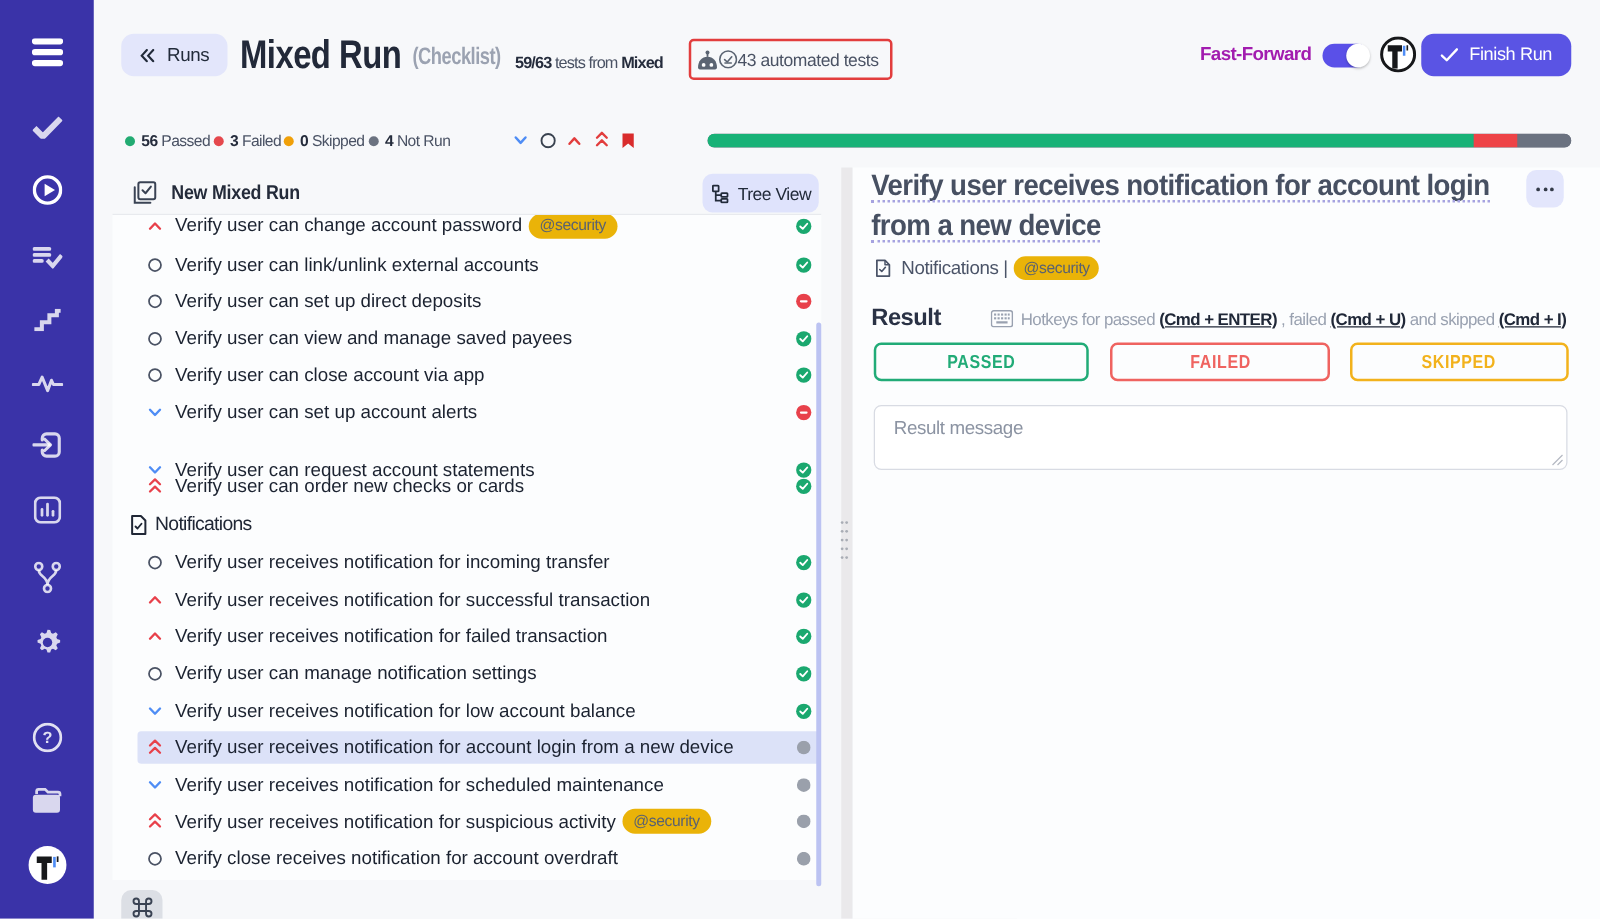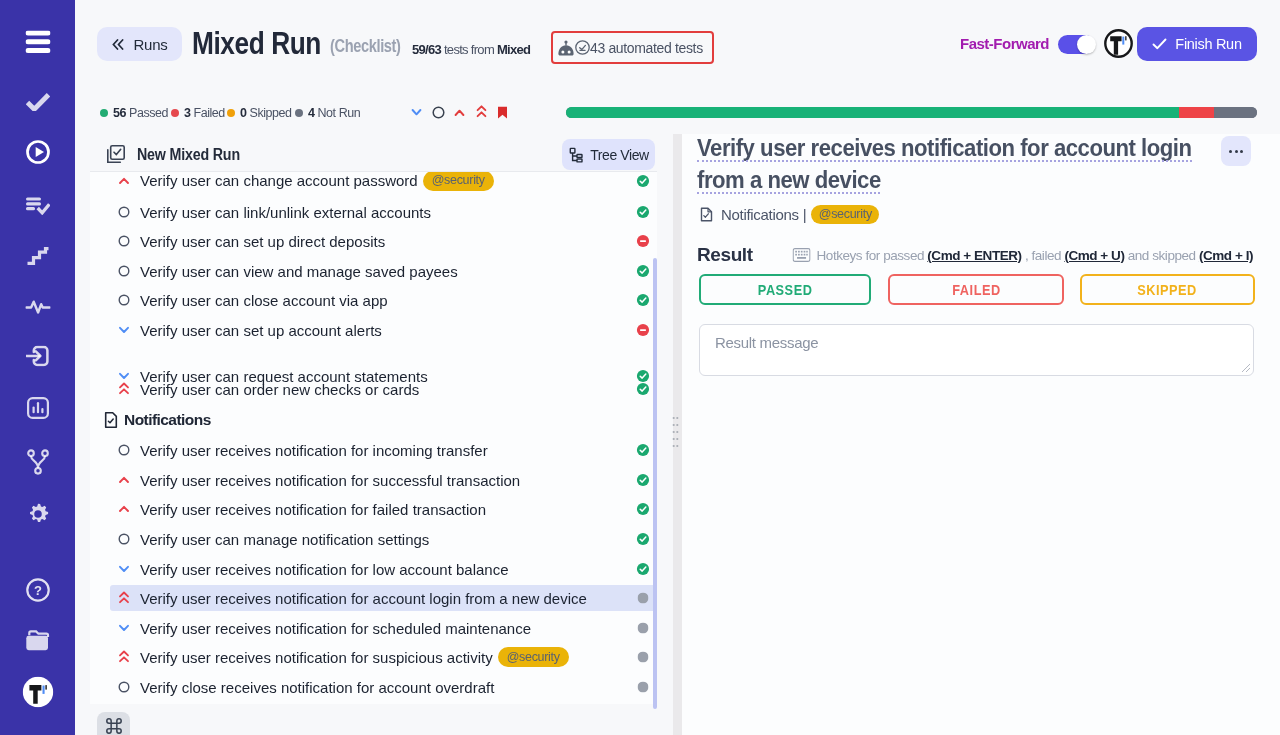--- a/index.html
+++ b/index.html
@@ -37,21 +37,21 @@
 #list { position:absolute; left:90px; top:172px; width:567px; height:531px; overflow:hidden; }
 .row { position:absolute; left:0; width:567px; height:29.6px; }
 .row .lic { position:absolute; left:34px; top:50%; transform:translate(-50%,-50%); }
 .row .txt { position:absolute; left:50px; top:50%; transform:translateY(-50%); font-size:15px; color:#1b2230; letter-spacing:0px; white-space:nowrap; display:flex; align-items:center;}
 .row .st { position:absolute; left:553.3px; top:50%; transform:translate(-50%,-50%); }
 .row.hl { background:#dce2f8; border-radius:3px; left:20px; width:546px; }
 .row.hl .lic { left:14px; }
 .row.hl .txt { left:30px; }
 .row.hl .st { left:533.3px; }
 .sec .sic { position:absolute; left:21px; top:50%; transform:translate(-50%,-50%); }
-.sec .stxt { position:absolute; left:34px; top:50%; transform:translateY(-50%); font-size:15.5px; font-weight:bold; color:#202736; letter-spacing:-0.55px; }
+.sec .stxt { position:absolute; left:34px; top:50%; transform:translateY(-50%); font-size:15.5px; font-weight:normal; color:#202736; letter-spacing:-0.55px; }
 .tag { display:inline-block; background:#eab308; color:#5a6270; font-size:12.5px; border-radius:10px; padding:2.5px 9px 3.5px; margin-left:5px; letter-spacing:-0.3px; }
 #lscroll { left:652.5px; top:258px; width:4px; height:451px; background:#bcc3f2; border-radius:2px; }
 
 .dtline { color:#475062; font-weight:bold; font-size:23.5px; letter-spacing:-0.5px; line-height:1; transform:scaleX(0.941); transform-origin:left top; white-space:nowrap; }
 .dotline { border-top:2px dotted #a6a3e0; height:0; }
 #dots3 { left:1221px; top:136px; width:30px; height:30px; background:#e3e6fc; border-radius:8px; display:flex; align-items:center; justify-content:center; gap:2.5px; }
 #dots3 i { width:3px; height:3px; border-radius:50%; background:#333a48; }
 #meta { left:699px; top:205px; display:flex; align-items:center; font-size:15px; color:#4b5468; letter-spacing:-0.3px; }
 #result-h { left:697px; top:245.2px; font-size:19px; font-weight:bold; color:#2a3245; letter-spacing:-0.4px; line-height:19px; }
 #hotkeys { left:1253px; top:247.5px; transform:translateX(-100%); font-size:13.5px; color:#99a1b0; letter-spacing:-0.45px; display:flex; align-items:center; white-space:nowrap; }

